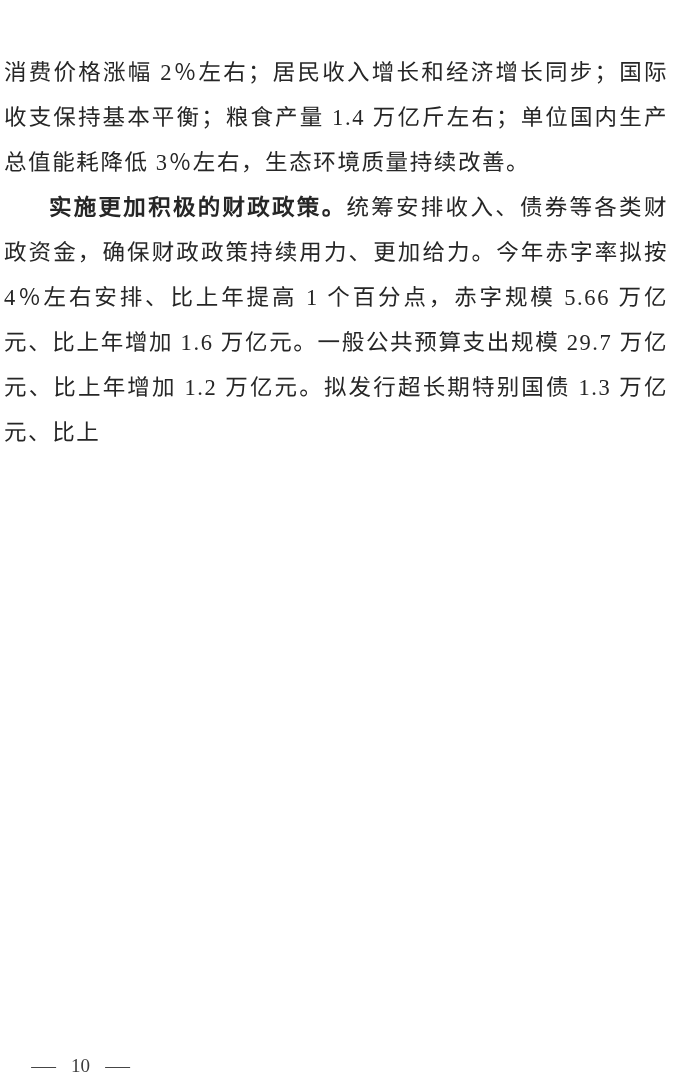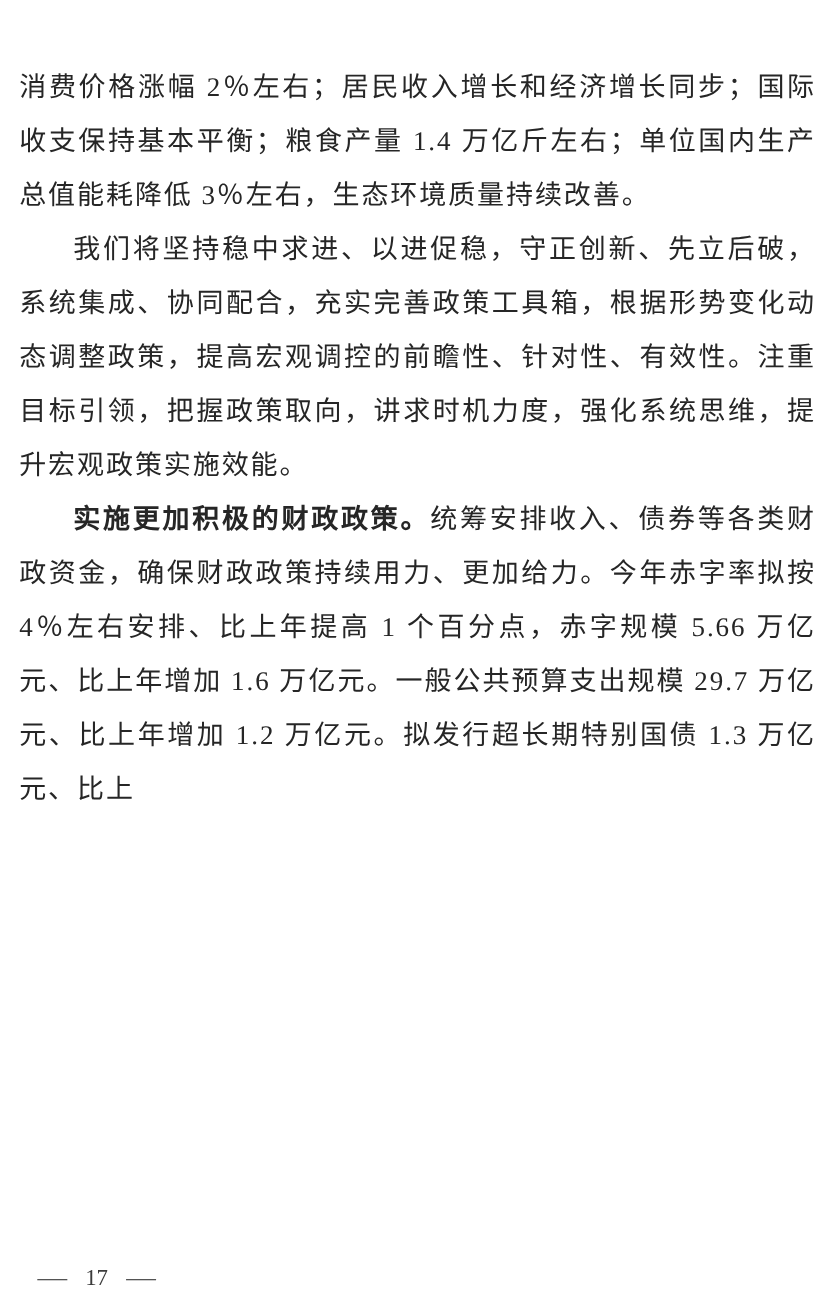--- a/index.html
+++ b/index.html
@@ -11,21 +11,21 @@
     position: relative;
     width: 700px;
     height: 1090px;
     background: #ffffff;
     overflow: hidden;
     font-family: "Liberation Serif", "DejaVu Serif", serif;
     color: #262626;
   }
   .content {
     position: absolute;
-    left: 16px;
+    left: 4px;
     top: 50px;
     width: 664px;
     text-align: justify;
     font-size: 22.5px;
     line-height: 45px;
     letter-spacing: 1.6px;
   }
   .para {
     margin: 0;
     padding: 0;
@@ -51,22 +51,21 @@
     transform: scaleX(1.3);
     display: inline-block;
   }
 </style>
 </head>
 <body>
 
 <div class="page">
   <div class="content">
     <p class="para">消费价格涨幅 2％左右；居民收入增长和经济增长同步；国际收支保持基本平衡；粮食产量 1.4 万亿斤左右；单位国内生产总值能耗降低 3％左右，生态环境质量持续改善。</p>
-    <p class="para indent">我们将坚持稳中求进、以进促稳，守正创新、先立后破，系统集成、协同配合，充实完善政策工具箱，根据形势变化动态调整政策，提高宏观调控的前瞻性、针对性、有效性。注重目标引领，把握政策取向，讲求时机力度，强化系统思维，提升宏观政策实施效能。</p>
     <p class="para indent"><span class="bold-lead">实施更加积极的财政政策。</span><span>统筹安排收入、债券等各类财政资金，确保财政政策持续用力、更加给力。今年赤字率拟按 4％左右安排、比上年提高 1 个百分点，赤字规模 5.66 万亿元、比上年增加 1.6 万亿元。一般公共预算支出规模 29.7 万亿元、比上年增加 1.2 万亿元。拟发行超长期特别国债 1.3 万亿元、比上</span></p>
   </div>
 
   <div class="footer">
     <span class="dash">—</span>
-    <span class="pagenum">17</span>
+    <span class="pagenum">10</span>
     <span class="dash">—</span>
   </div>
 </div>
 
 </body></html>

